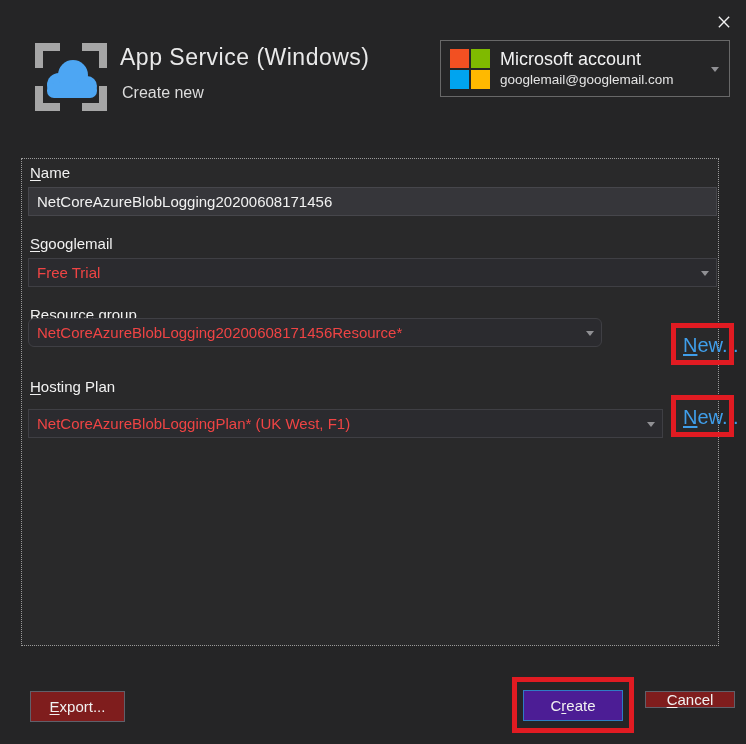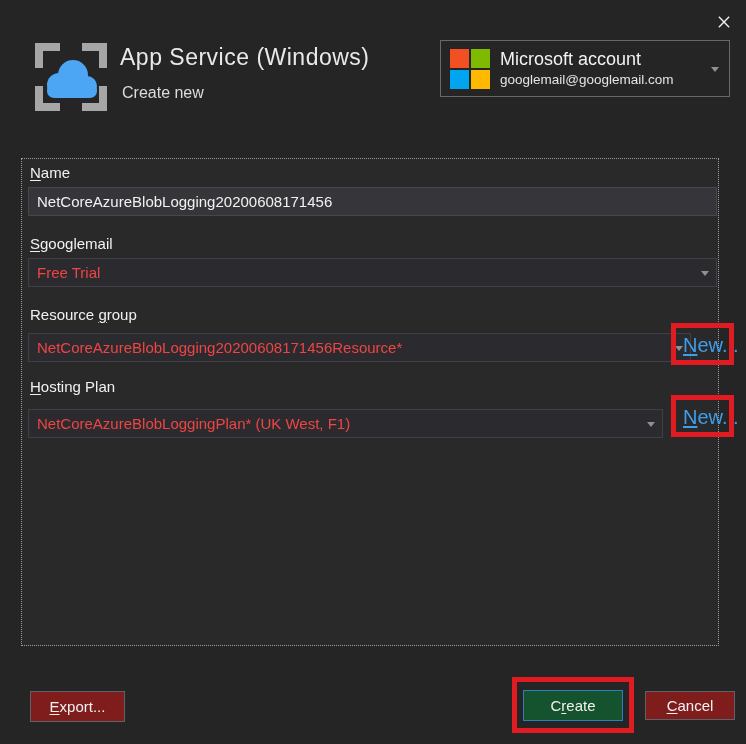--- a/index.html
+++ b/index.html
@@ -39,22 +39,22 @@
   .combo .chev{position:absolute;right:7px;top:12px;}
   .combo-value{white-space:nowrap;overflow:hidden;}
   .new-link{font-size:20px;color:#3f9eea;cursor:pointer;white-space:nowrap;background:transparent;border:none;padding:0;}
   .new-link .mn{color:#3f9eea;}
   
   .annot{border:5px solid #e11b22;background:transparent;pointer-events:none;}
   
   .btn{font-size:15px;color:#f1f1f1;background:#7f1d1d;border:1px solid #60606a;
     display:flex;align-items:center;justify-content:center;cursor:pointer;}
   .export-btn{left:30px;top:691px;width:95px;height:31px;}
-  .create-btn{left:523px;top:690px;width:100px;height:31px;background:#14532d;border:1px solid #2e7cc4;}
-  .cancel-btn{left:645px;top:691px;width:90px;height:29px;}
+  .create-btn{left:523px;top:690px;width:100px;height:31px;background:#4c1d95;border:1px solid #2e7cc4;}
+  .cancel-btn{left:645px;top:691px;width:90px;height:17px;}
 </style>
 </head>
 <body>
 
 <div class="dialog">
 
   <button class="abs close-btn">
     <svg width="14" height="14" viewBox="0 0 14 14">
       <path d="M1 1 L13 13 M13 1 L1 13" stroke="#f1f1f1" stroke-width="1.6" fill="none"></path>
     </svg>
@@ -97,21 +97,21 @@
   <div class="abs field-label" style="left:30px;top:164px;"><span></span><span class="mn">N</span><span>ame</span></div>
   <input class="abs text-input" value="NetCoreAzureBlobLogging20200608171456" style="">
 
   <div class="abs field-label" style="left:30px;top:235px;"><span></span><span class="mn">S</span><span>googlemail</span></div>
   <div class="abs combo" style="left:28px;top:258px;width:689px;">
     <span class="combo-value">Free Trial</span>
     <span class="chev"></span>
   </div>
 
   <div class="abs field-label" style="left:30px;top:306px;"><span>Resource </span><span class="mn">g</span><span>roup</span></div>
-  <div class="abs combo" style="left:28px;top:333px;width:663px;">
+  <div class="abs combo" style="left:28px;top:318px;width:574px;border-radius:6px;">
     <span class="combo-value">NetCoreAzureBlobLogging20200608171456Resource*</span>
     <span class="chev"></span>
   </div>
   <button class="abs new-link" style="left:683px;top:334px;"><span></span><span class="mn">N</span><span>ew...</span></button>
   <div class="abs annot" style="left:671px;top:323px;width:63px;height:42px;"></div>
 
   <div class="abs field-label" style="left:30px;top:378px;"><span></span><span class="mn">H</span><span>osting Plan</span></div>
   <div class="abs combo" style="left:28px;top:401px;width:635px;margin-top:8px;">
     <span class="combo-value">NetCoreAzureBlobLoggingPlan* (UK West, F1)</span>
     <span class="chev"></span>

